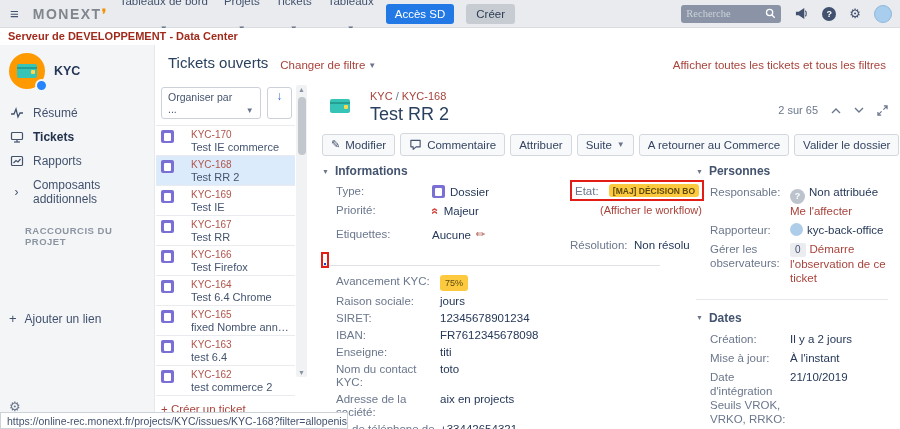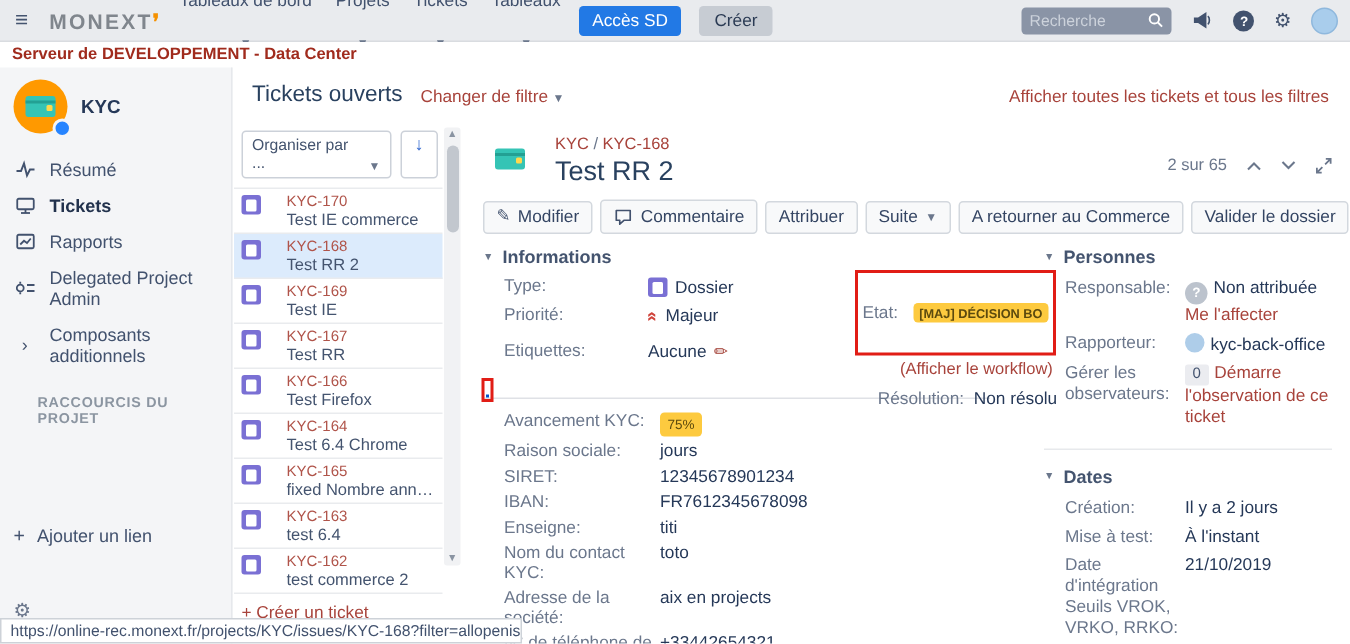--- a/index.html
+++ b/index.html
@@ -14,21 +14,21 @@
   .logo .tick { color:#f59100; font-weight:800; }
   .navmenu { display:flex; gap:16px; }
   .navitem { font-size:11.5px; color:#42526e; display:flex; align-items:center; gap:17px; cursor:pointer;flex-direction:column; }
   .caret { font-size:8px; color:#6b778c; }
   .btn-blue { background:#2279e5; color:#fff; font-size:11.5px; padding:4px 9px; border-radius:3px; border:none; cursor:pointer; }
   .btn-gray { background:#c7ccd3; color:#2b3b54; font-size:11.5px; padding:4px 10px; border-radius:3px; border:none; cursor:pointer; }
   .nav-right { margin-left:auto; display:flex; align-items:center; gap:13px; }
   .searchbox { width:100px; height:18px; background:#8a94a6; border-radius:3px;
     display:flex; align-items:center; padding:0 5px; }
   .searchbox input { flex:1; min-width:0; background:transparent; border:none; outline:none;
-    font-size:10.5px; color:#eef0f3; font-family:Liberation Sans, sans-serif; }
+    font-size:10.5px; color:#eef0f3; font-family:Liberation Serif, serif; }
   .searchbox input::placeholder { color:#ccd2db; }
   .qicon { width:14px; height:14px; border-radius:50%; background:#42526e; color:#fff;
     font-size:9px; font-weight:bold; display:flex; align-items:center; justify-content:center; }
   .gear { font-size:13px; color:#42526e; line-height:1; }
   .nav-avatar { width:18px; height:18px; border-radius:50%; background:#a9cdec; border:1px solid #8fb8dd; }
 
   
   .server-line { position:absolute; top:28px; left:0; right:0; height:17px; background:#fff;
     font-size:11px; font-weight:bold; color:#a02b1d; padding:2px 0 0 8px; }
 
@@ -105,26 +105,26 @@
   .sec-h .caret { font-size:7px; }
   .sec-body { padding:7px 0 0 14px; font-size:11.5px; position:relative; }
   .irow { display:flex; margin-bottom:6px; }
   .il { width:96px; flex:none; color:#6b778c; }
   .iv { color:#253858; display:flex; align-items:center; gap:5px; }
   .type-icon { width:13px; height:13px; border-radius:2px; background:#7a70d4; position:relative; }
   .type-icon::after { content:""; position:absolute; left:3px; right:3px; top:2.5px; bottom:2.5px; background:#fff; border-radius:1px; }
   .prio-icon { color:#d0433b; font-weight:bold; display:inline-block; transform:rotate(90deg); font-size:12px; }
   .pencil { color:#9c3328; font-size:11px; cursor:pointer; }
   .etat-block { position:absolute; left:248px; top:2px; width:150px; }
-  .annotation { display:flex; align-items:center; border:2px solid #e11d16; padding:20px 3px; width:134px; }
+  .annotation { display:flex; align-items:center; border:2px solid #e11d16; padding:2px 3px; width:134px; }
   .annotation .il2 { color:#6b778c; font-size:11.5px; }
   .ybadge { background:#fdca3f; color:#5c4a0e; font-size:8.5px; font-weight:bold; padding:1.5px 4px; border-radius:3px; white-space:nowrap; }
   .etat-badge { margin-left:auto; }
   .wflink { display:block; font-size:11px; color:#a8433b; margin:3px 0 0 30px; cursor:pointer; white-space:nowrap; }
-  .resrow { display:flex; margin-top:8px;justify-content:center; }
+  .resrow { display:flex; margin-top:23px; }
   .resrow .il { width:64px; }
   .tabsbar { margin-top:14px; border-bottom:1px solid #dfe1e6; display:flex; gap:20px; padding-left:2px; }
   .tab { font-size:12px; padding:3px 1px 5px; color:#344563; cursor:pointer; }
   .tab.selected { color:#0052cc; font-weight:bold; border-bottom:2px solid #0052cc; }
   .tab.annotated { outline:2px solid #e11d16; outline-offset:1px; }
   .tab:nth-child(2) { color:#0052cc; }
   .fields { padding:9px 0 0 14px; }
   .frow { display:flex; margin-bottom:4px; font-size:11.5px; }
   .fl { width:104px; flex:none; color:#6b778c; line-height:13px; }
   .fv { color:#253858; line-height:13px; }
@@ -224,32 +224,20 @@
         <span class="sicon">
           <svg width="14" height="14" viewBox="0 0 14 14">
             <rect x="1.5" y="2.5" width="11" height="9" rx="1" fill="none" stroke="#42526e" stroke-width="1.2"></rect>
             <polyline points="3.5,9 6,6.5 8,8 10.5,5" fill="none" stroke="#42526e" stroke-width="1.2"></polyline>
           </svg>
         </span>
         <span class="slabel">Rapports</span>
       </div>
       <div class="sitem">
         <span class="sicon">
-          <svg width="15" height="14" viewBox="0 0 15 14">
-            <circle cx="4.5" cy="7" r="2.3" fill="none" stroke="#42526e" stroke-width="1.2"></circle>
-            <line x1="4.5" y1="2.8" x2="4.5" y2="4.2" stroke="#42526e" stroke-width="1.2"></line>
-            <line x1="4.5" y1="9.8" x2="4.5" y2="11.2" stroke="#42526e" stroke-width="1.2"></line>
-            <line x1="9" y1="5" x2="14" y2="5" stroke="#42526e" stroke-width="1.2"></line>
-            <line x1="9" y1="9" x2="14" y2="9" stroke="#42526e" stroke-width="1.2"></line>
-          </svg>
-        </span>
-        <span class="slabel">Delegated Project Admin</span>
-      </div>
-      <div class="sitem">
-        <span class="sicon">
           <span style="font-size:12px;color:#42526e">›</span>
         </span>
         <span class="slabel">Composants additionnels</span>
       </div>
     </div>
   <div class="shead">RACCOURCIS DU PROJET</div>
   <div>
 
   <div class="shortcut"></div>
       <div class="shortcut"></div>
@@ -545,21 +533,21 @@
               <span class="caret">▼</span>
               <span>Dates</span>
             </div>
             <div class="sec-body">
 
             <div class="prow">
                   <span class="pl">Création:</span>
                   <span class="pv">Il y a 2 jours</span>
                 </div>
                 <div class="prow">
-                  <span class="pl">Mise à test:</span>
+                  <span class="pl">Mise à jour:</span>
                   <span class="pv">À l'instant</span>
                 </div>
                 <div class="prow">
                   <span class="pl">Date d'intégration Seuils VROK, VRKO, RRKO:</span>
                   <span class="pv">21/10/2019</span>
                 </div>
               </div>
           </div>
         </div>
       </div>

